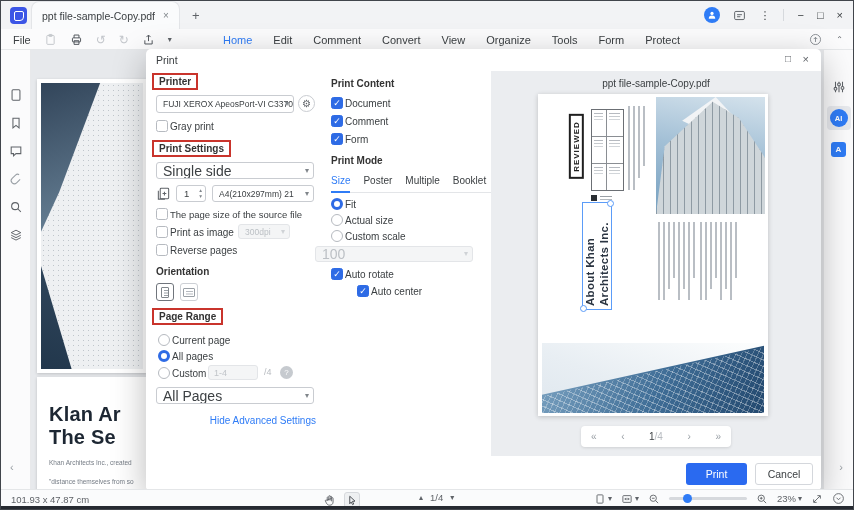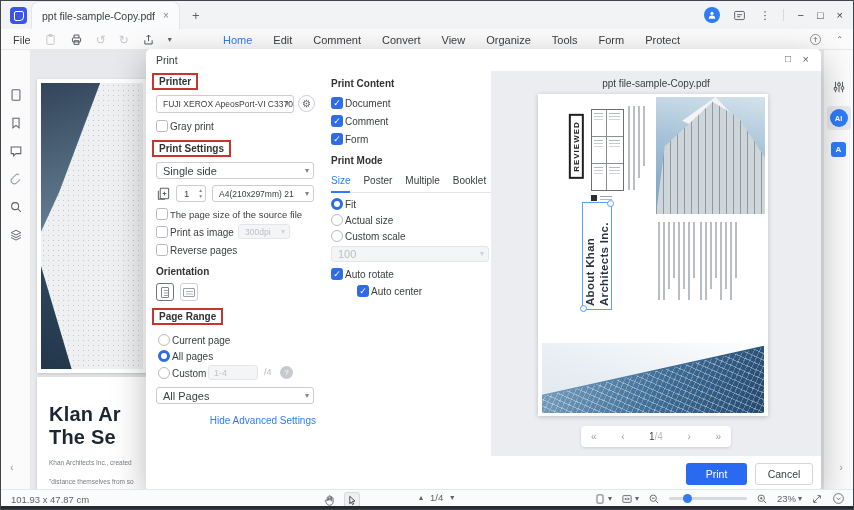--- a/index.html
+++ b/index.html
@@ -58,21 +58,21 @@
   
   .dialog { position:absolute; left:145px; top:48px; width:675px; height:442px; background:#fff; border-radius:5px; box-shadow:0 10px 34px rgba(0,0,0,.28); }
   .dlg-head { position:absolute; left:0; top:0; right:0; height:22px; }
   .dlg-title { position:absolute; left:10px; top:5px; font-size:10.5px; color:#3c4043; }
   .dlg-restore { position:absolute; right:30px; top:4px; font-size:10px; color:#5f6368; }
   .dlg-close { position:absolute; right:12px; top:4px; font-size:11px; color:#5f6368; }
 
   .redbox { position:absolute; border:2px solid #c9342c; padding:1px 5px; font-size:10px; font-weight:700; color:#333; white-space:nowrap; background:transparent; z-index:3; }
   .flabel { position:absolute; font-size:10px; font-weight:700; color:#333; white-space:nowrap; }
   .row { position:absolute; display:flex; align-items:center; gap:2px; font-size:10px; color:#3c4043; white-space:nowrap; }
-  .sel { position:absolute; border:1px solid #c9ccd1; border-radius:3px; background:#fff; font-size:11px; color:#3c4043; display:flex; align-items:center; padding:0 13px 0 6px; white-space:nowrap; overflow:hidden; }
+  .sel { position:absolute; border:1px solid #c9ccd1; border-radius:3px; background:#fff; font-size:14px; color:#3c4043; display:flex; align-items:center; padding:0 13px 0 6px; white-space:nowrap; overflow:hidden; }
   .sel::after { content:"▾"; position:absolute; right:4px; top:50%; transform:translateY(-52%); color:#80868b; font-size:8px; }
   .sel.disabled { background:#f4f5f6; color:#bcc0c5; border-color:#e3e5e8; }
   .sel.disabled::after { color:#cfd2d6; }
   .cb { width:12px; height:12px; border:1px solid #b6bac0; border-radius:2.5px; background:#fff; flex:none; }
   .cb.on { background:#2e6be5; border-color:#2e6be5; color:#fff; font-size:9px; line-height:11px; text-align:center; }
   .cb.on::after { content:"✓"; }
   .radio { width:12px; height:12px; border:1px solid #b6bac0; border-radius:50%; background:#fff; flex:none; }
   .radio.on { border:3.5px solid #2e6be5; }
   .gear { position:absolute; left:152px; top:46px; width:17px; height:17px; border:1px solid #c9ccd1; border-radius:50%; color:#5f6368; font-size:10px; display:flex; align-items:center; justify-content:center; }
   .numinput { position:absolute; left:30px; top:136px; width:30px; height:17px; border:1px solid #c9ccd1; border-radius:3px; display:flex; align-items:center; font-size:9.5px; color:#3c4043; padding-left:7px; }
@@ -396,21 +396,21 @@
       <span>Fit</span>
     </div>
     <div class="row" style="left:185px; top:165px;">
       <span class="radio"></span>
       <span>Actual size</span>
     </div>
     <div class="row" style="left:185px; top:181px;">
       <span class="radio"></span>
       <span>Custom scale</span>
     </div>
-    <div class="sel disabled" style="left:185px; top:197px; width:158px; height:16px;">
+    <div class="sel disabled" style="left:169px; top:197px; width:158px; height:16px;">
         <span>100</span>
       </div>
     <div class="row" style="left:185px; top:219px;justify-content:space-between;">
       <span class="cb on"></span>
       <span>Auto rotate</span>
     </div>
     <div class="row" style="left:185px; top:236px;padding-left:26px;">
       <span class="cb on"></span>
       <span>Auto center</span>
     </div>

